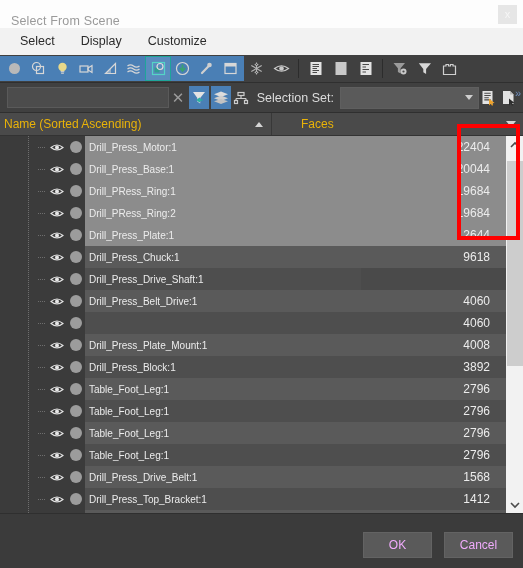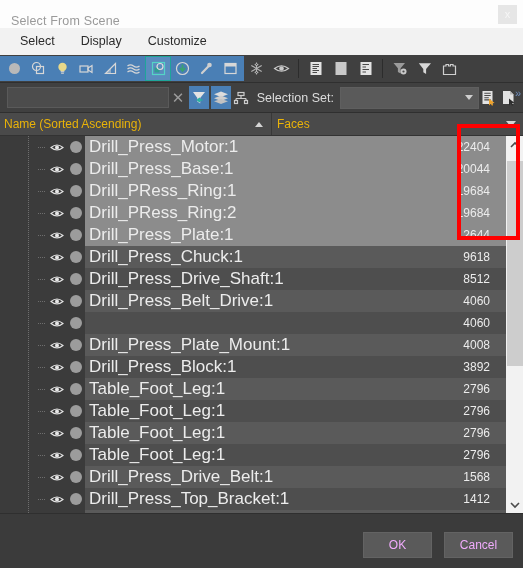--- a/index.html
+++ b/index.html
@@ -69,42 +69,42 @@
   .dbl{position:absolute;right:3px;top:4px;color:#6f8fc0;font-size:11px;letter-spacing:-1px;cursor:default;}
 
   
   .header{
     height:22px;flex:0 0 22px;background:#4a4a4a;display:flex;align-items:center;
     border-bottom:1px solid #333;font-size:12px;color:#eab308;
   }
   .hcol-name{flex:0 0 272px;display:flex;align-items:center;padding-left:4px;border-right:1px solid #383838;height:100%;box-sizing:border-box;cursor:default;}
   .hcol-name .lbl{flex:1;}
   .hcol-faces{flex:1;display:flex;align-items:center;padding-left:5px;height:100%;box-sizing:border-box;cursor:default;}
-  .hcol-faces .lbl{flex:1;}
+  .hcol-faces .lbl{flex:1;margin-left:24px;}
   .asc{width:0;height:0;border-left:4px solid transparent;border-right:4px solid transparent;border-bottom:5px solid #d5d5d5;margin-right:8px;}
   .desc{width:0;height:0;border-left:5px solid transparent;border-right:5px solid transparent;border-top:6px solid #d5d5d5;margin-right:7px;}
 
   
   .listwrap{flex:1 1 auto;display:flex;overflow:hidden;background:#4a4a4a;position:relative;}
   .list{flex:1 1 auto;overflow:hidden;position:relative;}
   .row{height:22px;display:flex;align-items:center;position:relative;cursor:default;}
   .row .indent{flex:0 0 38px;height:100%;position:relative;background:#3b3b3b;}
   .row .indent:before{
     content:"";position:absolute;left:28px;top:0;bottom:0;width:1px;
     background:repeating-linear-gradient(to bottom,#6e6e6e 0 1px,transparent 1px 2px);
   }
   .row .connector{flex:0 0 9px;height:100%;position:relative;background:#3b3b3b;}
   .row .connector:before{
     content:"";position:absolute;left:0;right:1px;top:50%;height:1px;
     background:repeating-linear-gradient(to right,#6e6e6e 0 1px,transparent 1px 2px);
   }
   .row .eye{flex:0 0 19px;display:flex;align-items:center;justify-content:center;background:#3b3b3b;height:100%;cursor:default;}
   .row .dot{flex:0 0 19px;display:flex;align-items:center;justify-content:center;background:#3b3b3b;height:100%;cursor:default;}
   .row .dot span{width:12px;height:12px;border-radius:50%;background:#9c9c9c;display:block;}
-  .row .nm{flex:0 0 208px;height:100%;display:flex;align-items:center;padding-left:4px;box-sizing:border-box;font-size:17px;color:#ececec;overflow:hidden;white-space:nowrap;}
+  .row .nm{flex:0 0 208px;height:100%;display:flex;align-items:center;padding-left:4px;box-sizing:border-box;font-size:10px;color:#ececec;overflow:hidden;white-space:nowrap;}
   .row .gap{flex:0 0 68px;height:100%;}
   .row .fc{flex:1 1 auto;height:100%;display:flex;align-items:center;justify-content:flex-end;padding-right:16px;box-sizing:border-box;font-size:12px;color:#ececec;}
 
   
   .row.sel .nm,.row.sel .gap,.row.sel .fc{background:#8c8c8c;}
   .row.odd .nm,.row.odd .gap,.row.odd .fc{background:#4e4e4e;}
   .row.even .nm,.row.even .gap,.row.even .fc{background:#5a5a5a;}
 
   
   .vsb{flex:0 0 17px;background:#f2f2f2;position:relative;display:flex;flex-direction:column;}
@@ -425,21 +425,20 @@
             <svg width="14" height="11" viewBox="0 0 14 11">
               <path d="M1 5.5 Q7 0.6 13 5.5 Q7 10.4 1 5.5 Z" fill="none" stroke="#e6e6e6" stroke-width="1.1"></path>
               <circle cx="7" cy="5.5" r="2" fill="#e6e6e6"></circle>
             </svg>
           </div>
           <div class="dot">
             <span></span>
           </div>
           <div class="nm">Drill_Press_Drive_Shaft:1</div>
           <div class="gap"></div>
-          <div class="fc">8512</div>
         </div>
         <div class="row even">
           <div class="indent"></div>
           <div class="connector"></div>
           <div class="eye">
             <svg width="14" height="11" viewBox="0 0 14 11">
               <path d="M1 5.5 Q7 0.6 13 5.5 Q7 10.4 1 5.5 Z" fill="none" stroke="#e6e6e6" stroke-width="1.1"></path>
               <circle cx="7" cy="5.5" r="2" fill="#e6e6e6"></circle>
             </svg>
           </div>

